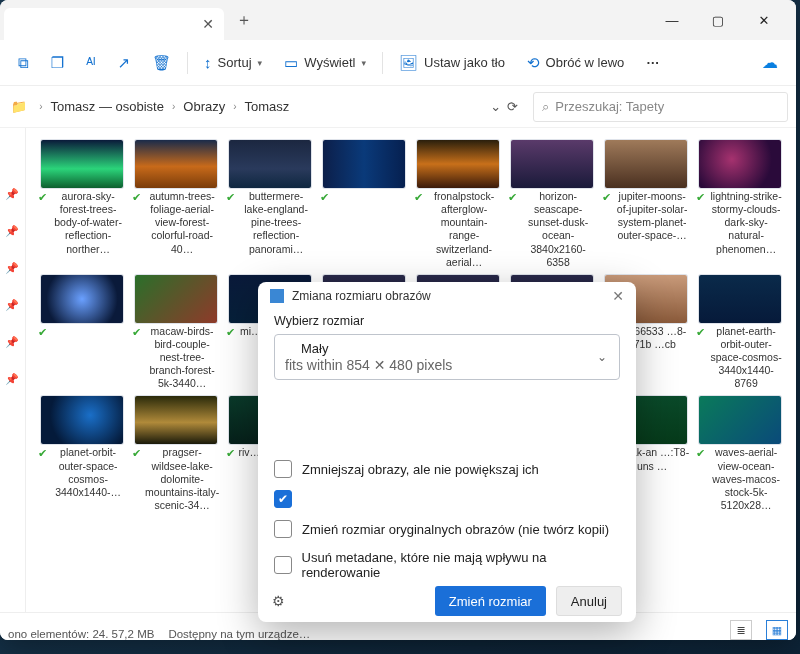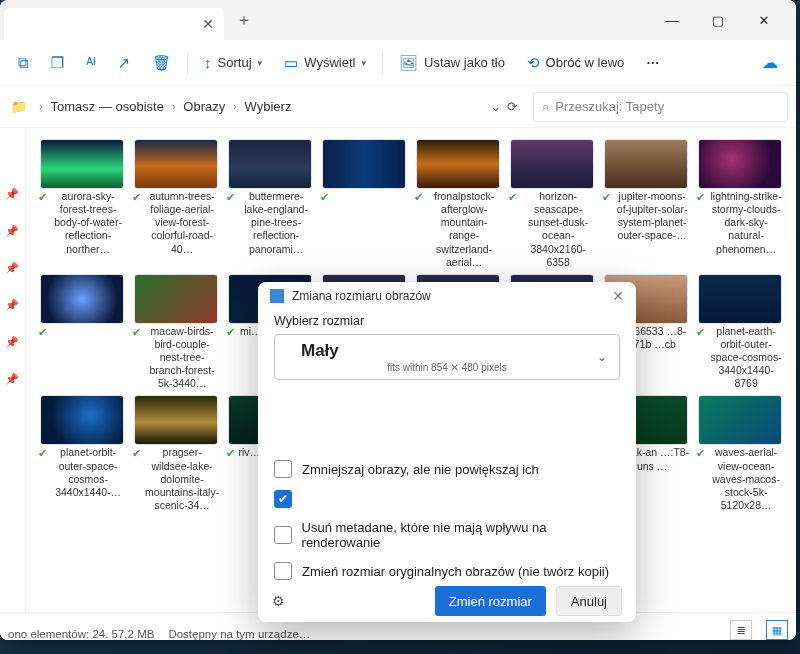--- a/index.html
+++ b/index.html
@@ -71,22 +71,22 @@
   .viewbtn.active{ border-color:#2a7fd8; color:#2a7fd8; }
 
   
   .modal { position:absolute; left:258px; top:282px; width:378px; height:340px; background:#fff; border-radius:8px; box-shadow:0 12px 40px rgba(0,0,0,.3); display:flex; flex-direction:column; overflow:hidden; }
   .mtitle { height:32px; display:flex; align-items:center; padding:0 12px; font-size:12px; color:#333; gap:8px; }
   .mtitle .dlg-close{ margin-left:auto; color:#777; font-size:14px; }
   .mlogo { width:14px; height:14px; background:#3a87d4; display:inline-block; }
   .mbody { padding:4px 16px 0 16px; font-size:13px; color:#222; }
   .mlabel { font-size:12.5px; margin-bottom:6px; }
   .dropdown { border:1px solid #bfc4cc; border-radius:4px; padding:6px 10px; display:flex; flex-direction:column; gap:1px; position:relative; cursor:pointer; }
-  .dropdown .dsel { font-size:17px; font-weight:700;padding-left:16px; }
-  .dropdown .dsub { font-size:10px; color:#666;text-align:center; }
+  .dropdown .dsel { font-size:13px; font-weight:400;padding-left:16px; }
+  .dropdown .dsub { font-size:14px; color:#666; }
   .dropdown .chev { position:absolute; right:12px; top:50%; transform:translateY(-50%); color:#666; font-size:12px; }
   .checks { margin-top:80px; display:flex; flex-direction:column; gap:12px; font-size:13px; }
   .chkrow{ display:flex; align-items:center; gap:10px; }
   .chkbox{ width:18px; height:18px; border:1.5px solid #888; border-radius:3px; display:flex; align-items:center; justify-content:center; font-size:12px; color:#fff; }
   .chkbox.on{ background:#1a6fd8; border-color:#1a6fd8; }
   .mfoot { margin-top:auto; height:48px; display:flex; align-items:center; padding:0 14px; gap:10px; }
   .gear { color:#555; font-size:14px; }
   .mfoot .spacer{flex:1;}
   .btn { height:30px; padding:0 14px; border-radius:3px; font-size:13px; display:flex; align-items:center; }
   .btn.pri { background:#1a6fd8; color:#fff; }
@@ -150,21 +150,21 @@
   </div>
 
   <div class="navrow">
     <div class="breadcrumb">
       <span class="bc-icon">📁</span>
       <span class="bc-sep">›</span>
       <span>Tomasz — osobiste</span>
       <span class="bc-sep">›</span>
       <span>Obrazy</span>
       <span class="bc-sep">›</span>
-      <span>Wybierz</span>
+      <span>Tomasz</span>
       <span class="bc-tail">
         <span>⌄</span>
         <span>⟳</span>
       </span>
     </div>
     <div class="search">
       <span>⌕</span>
       <span>Przeszukaj: Tapety</span>
     </div>
   </div>
@@ -378,25 +378,25 @@
     <div class="checks">
       <label class="chkrow">
           <span class="chkbox"></span>
           <span>Zmniejszaj obrazy, ale nie powiększaj ich</span>
         </label>
       <label class="chkrow">
           <span class="chkbox on">✔</span>
         </label>
       <label class="chkrow">
           <span class="chkbox"></span>
-          <span>Usuń metadane, które nie mają wpływu na renderowanie</span>
+          <span>Zmień rozmiar oryginalnych obrazów (nie twórz kopii)</span>
         </label>
       <label class="chkrow">
           <span class="chkbox"></span>
-          <span>Zmień rozmiar oryginalnych obrazów (nie twórz kopii)</span>
+          <span>Usuń metadane, które nie mają wpływu na renderowanie</span>
         </label>
     </div>
   </div>
   <div class="mfoot">
     <span class="gear">⚙</span>
     <span class="spacer"></span>
     <div class="btn pri">Zmień rozmiar</div>
     <div class="btn sec">Anuluj</div>
   </div>
 </div>

